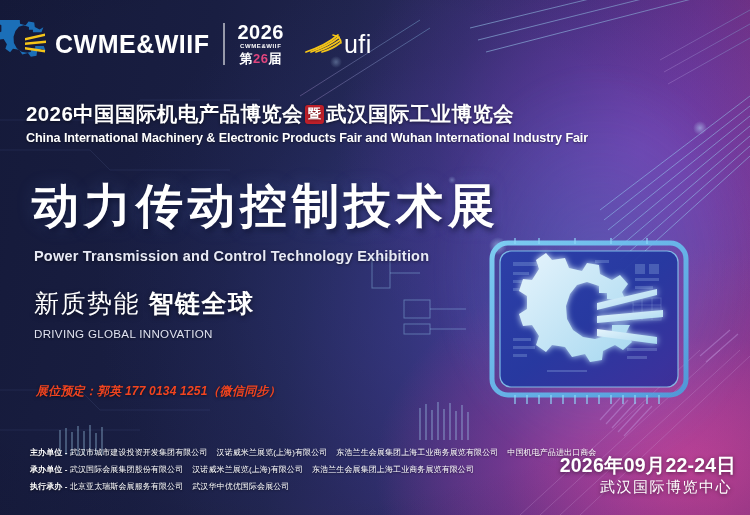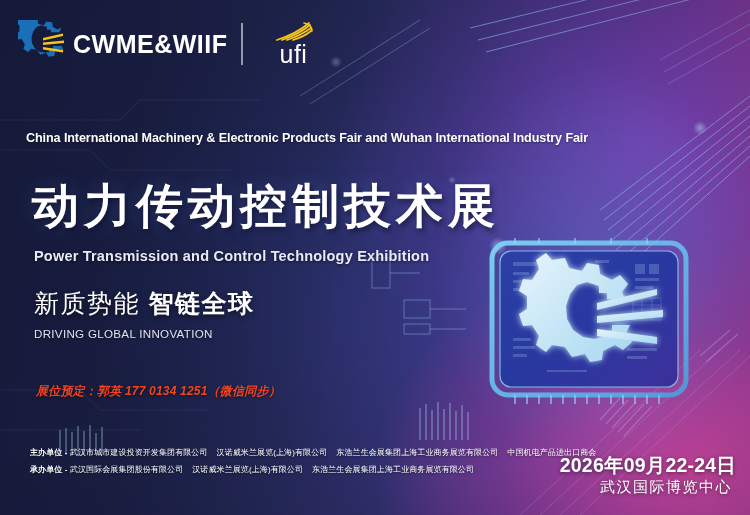--- a/index.html
+++ b/index.html
@@ -24,37 +24,37 @@
     position:absolute;left:430px;top:60px;width:340px;height:420px;
     background:radial-gradient(ellipse at 50% 50%, rgba(90,170,235,0.22), rgba(90,170,235,0.0) 70%);
     filter:blur(2px);pointer-events:none;
   }
   .vignette{
     position:absolute;inset:0;pointer-events:none;
     background:radial-gradient(ellipse 900px 560px at 300px 250px, rgba(0,0,0,0) 45%, rgba(8,8,28,0.35) 100%);
   }
 
   
-  .logo-bar{position:absolute;left:18px;top:18px;display:flex;align-items:center;height:52px;}
+  .logo-bar{position:absolute;left:0;top:18px;display:flex;align-items:center;height:52px;}
   .gear-mark{width:48px;height:48px;position:relative;flex:0 0 auto;}
   .brand-text{margin-left:7px;display:flex;flex-direction:column;justify-content:center;}
   .brand-en{
     color:#ffffff;font-size:25px;font-weight:bold;letter-spacing:0.5px;line-height:25px;
     font-family:"Liberation Sans",sans-serif;
   }
   .brand-cn{
     color:#ffffff;font-size:14.5px;font-weight:bold;letter-spacing:1.4px;line-height:18px;margin-top:2px;
   }
   .divider-v{width:2px;height:42px;background:rgba(255,255,255,0.55);margin:0 12px 0 14px;}
   .edition{display:flex;flex-direction:column;align-items:center;justify-content:center;}
   .edition-year{color:#ffffff;font-size:20px;font-weight:bold;letter-spacing:0.5px;line-height:20px;}
   .edition-sub{color:#ffffff;font-size:6px;font-weight:bold;letter-spacing:0.6px;line-height:9px;}
   .edition-no{color:#ffffff;font-size:13px;font-weight:bold;line-height:15px;letter-spacing:0.5px;}
   .edition-no .num{color:#e0457d;}
-  .ufi{margin-left:16px;display:flex;flex-direction:column;align-items:center;justify-content:center;height:46px;}
+  .ufi{margin-left:16px;display:flex;align-items:center;justify-content:center;height:46px;}
   .ufi-word{color:#ffffff;font-size:25px;line-height:24px;font-weight:normal;letter-spacing:0.5px;}
 
   
   .title-cn{
     position:absolute;left:26px;top:100px;
     color:#ffffff;font-size:20.5px;font-weight:bold;letter-spacing:0.4px;
     white-space:nowrap;display:flex;align-items:center;
     text-shadow:0 1px 3px rgba(0,0,0,0.5);
   }
   .badge-ji{
@@ -348,35 +348,47 @@
         </g>
       </svg>
     </span>
 
     <span class="brand-text">
       <span class="brand-en">CWME&amp;WIIF</span>
     </span>
 
     <span class="divider-v"></span>
 
+    <span class="edition">
+      <span class="edition-year">2026</span>
+      <span class="edition-sub">CWME&amp;WIIF</span>
+      <span class="edition-no">
+        <span>第</span><span class="num">26</span><span>届</span>
+      </span>
+    </span>
 
     <span class="ufi">
       <svg width="44" height="20" viewBox="0 0 44 20">
         <g fill="none" stroke="#f5c518" stroke-width="1.8" stroke-linecap="round">
           <path d="M6 18 C18 14 30 8 38 1"></path>
           <path d="M11 18 C22 14 32 9 39 3"></path>
           <path d="M16 18 C25 15 33 11 40 6"></path>
           <path d="M22 18 C29 16 35 13 40 9"></path>
         </g>
         <path d="M33 1 C38 2 41 5 41 9" fill="none" stroke="#f5c518" stroke-width="1.6" stroke-linecap="round"></path>
       </svg>
       <span class="ufi-word">ufi</span>
     </span>
   </div>
 
+  <div class="title-cn">
+    <span>2026中国国际机电产品博览会</span>
+    <span class="badge-ji">暨</span>
+    <span>武汉国际工业博览会</span>
+  </div>
 
   <div class="title-en">China International Machinery &amp; Electronic Products Fair and Wuhan International Industry Fair</div>
 
   <div class="headline">动力传动控制技术展</div>
   <div class="headline-en">Power Transmission and Control Technology Exhibition</div>
 
   <div class="slogan-cn">
     <span class="light">新质势能</span>
     <span class="bold">智链全球</span>
   </div>
@@ -386,18 +398,22 @@
 
   <div class="footer">
     <div class="footer-line">
       <span class="lbl">主办单位 -</span>
       <span>武汉市城市建设投资开发集团有限公司</span><span class="sep"></span><span>汉诺威米兰展览(上海)有限公司</span><span class="sep"></span><span>东浩兰生会展集团上海工业商务展览有限公司</span><span class="sep"></span><span>中国机电产品进出口商会</span>
     </div>
     <div class="footer-line">
       <span class="lbl">承办单位 -</span>
       <span>武汉国际会展集团股份有限公司</span><span class="sep"></span><span>汉诺威米兰展览(上海)有限公司</span><span class="sep"></span><span>东浩兰生会展集团上海工业商务展览有限公司</span>
     </div>
+    <div class="footer-line">
+      <span class="lbl">执行承办 -</span>
+      <span>北京亚太瑞斯会展服务有限公司</span><span class="sep"></span><span>武汉华中优优国际会展公司</span>
+    </div>
   </div>
 
   <div class="evt-date">2026年09月22-24日</div>
   <div class="evt-venue">武汉国际博览中心</div>
 
 </div>
 
 </body></html>

